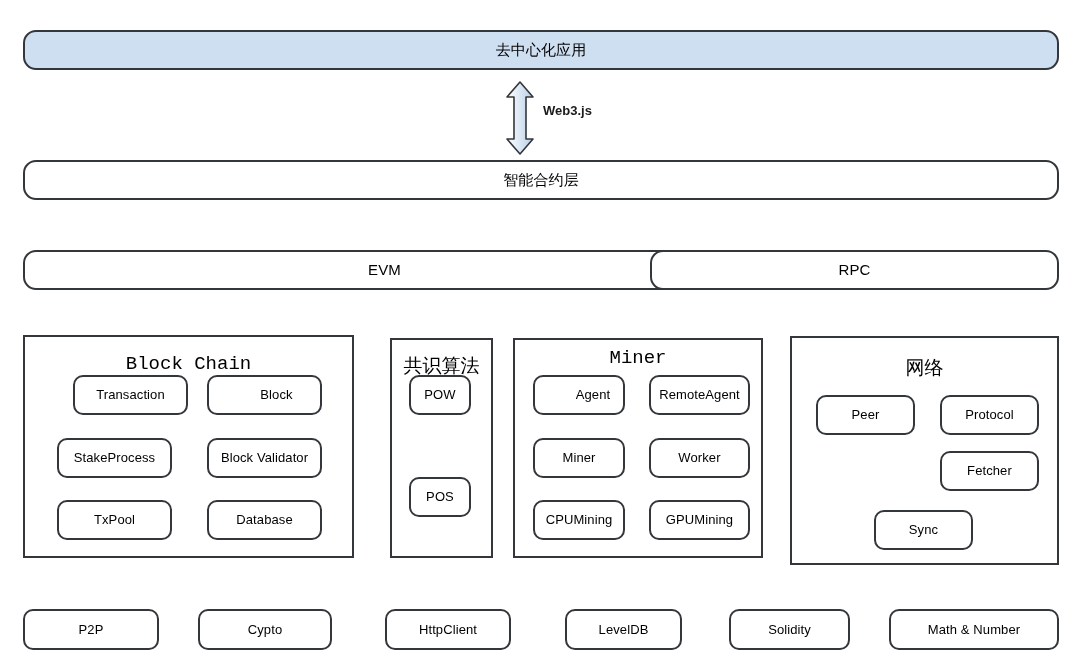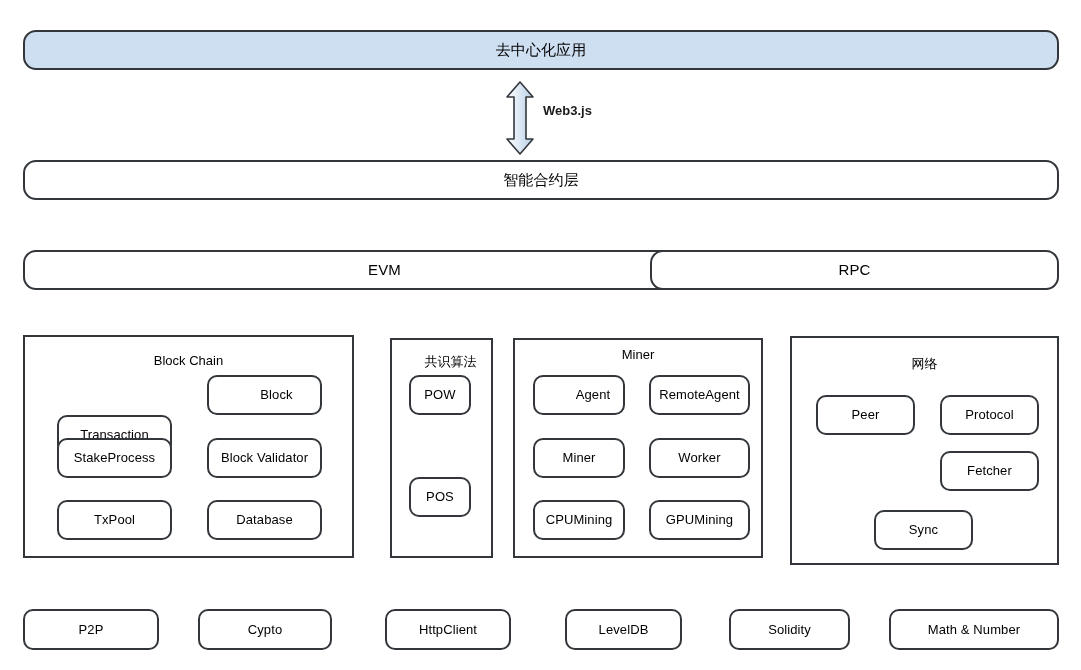--- a/index.html
+++ b/index.html
@@ -52,23 +52,24 @@
     box-sizing: border-box;
     background: #ffffff;
     border: 2px solid #33373b;
     border-radius: 0;
   }
   .group-title {
     position: absolute;
     left: 0;
     right: 0;
     text-align: center;
-    font-size: 13px;
+    font-size: 19px;
     color: #000000;
     pointer-events: none;
+    font-family: Liberation Mono, monospace;
   }
   
   .arrow-wrap {
     position: absolute;
   }
   .arrow-label {
     position: absolute;
     font-size: 13px;
     font-weight: bold;
     color: #1b1b1b;
@@ -105,41 +106,41 @@
   <div class="node wide-bar" style="left:23px; top:250px; width:723px; height:40px;text-align:right;">
     <span>EVM</span>
   </div>
   <div class="node wide-bar" style="left:650px; top:250px; width:409px; height:40px;">
     <span>RPC</span>
   </div>
 
   <div class="group" style="left:23px; top:335px; width:331px; height:223px;"></div>
   <div class="group-title" style="left:23px; top:353px; width:331px;">Block Chain</div>
 
-  <div class="node small" style="left:57px; top:375px; width:115px; height:40px;margin-top:40px;">
+  <div class="node small" style="left:73px; top:375px; width:115px; height:40px;">
     <span>Transaction</span>
   </div>
   <div class="node small" style="left:207px; top:375px; width:115px; height:40px;padding-left:24px;">
     <span>Block</span>
   </div>
   <div class="node small" style="left:57px; top:438px; width:115px; height:40px;">
     <span>StakeProcess</span>
   </div>
   <div class="node small" style="left:207px; top:438px; width:115px; height:40px;">
     <span>Block Validator</span>
   </div>
   <div class="node small" style="left:57px; top:500px; width:115px; height:40px;">
     <span>TxPool</span>
   </div>
   <div class="node small" style="left:207px; top:500px; width:115px; height:40px;">
     <span>Database</span>
   </div>
 
   <div class="group" style="left:390px; top:338px; width:103px; height:220px;"></div>
-  <div class="group-title" style="left:390px; top:353px; width:103px;padding-left:9px;">共识算法</div>
+  <div class="group-title" style="left:390px; top:353px; width:103px;">共识算法</div>
 
   <div class="node small" style="left:409px; top:375px; width:62px; height:40px;">
     <span>POW</span>
   </div>
   <div class="node small" style="left:409px; top:477px; width:62px; height:40px;">
     <span>POS</span>
   </div>
 
   <div class="group" style="left:513px; top:338px; width:250px; height:220px;"></div>
   <div class="group-title" style="left:513px; top:347px; width:250px;">Miner</div>

